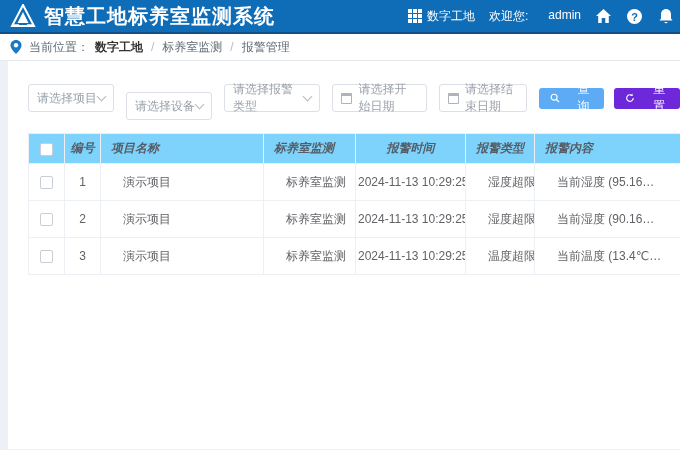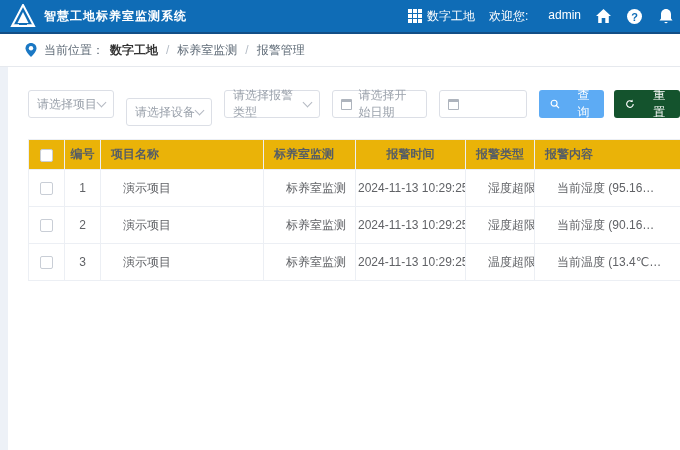--- a/index.html
+++ b/index.html
@@ -10,33 +10,33 @@
     font-size:12px;
     color:#606266;
   }
 
   
   .app-header {
     height:34px; background:#0f6cb6; border-bottom:2px solid #134f86;
     display:flex; align-items:center; padding:0 6px 0 8px; color:#fff;
   }
   .logo { width:30px; height:28px; display:flex; align-items:center; justify-content:center; }
-  .app-title { font-size:12px; font-weight:bold; letter-spacing:1px; margin-left:6px; white-space:nowrap; }
+  .app-title { font-size:20px; font-weight:bold; letter-spacing:1px; margin-left:6px; white-space:nowrap; }
   .header-right { margin-left:auto; display:flex; align-items:center; gap:14px; white-space:nowrap; }
   .portal-entry { display:flex; align-items:center; gap:5px; cursor:pointer; }
   .grid-icon { display:grid; grid-template-columns:repeat(3,4px); grid-template-rows:repeat(3,4px); gap:1px; }
   .grid-icon i { background:#fff; }
   .welcome { display:flex; gap:20px; }
   .hdr-icon { width:17px; height:17px; display:inline-flex; align-items:center; justify-content:center; cursor:pointer; }
   .hdr-icon svg { display:block; }
 
   
   .crumb-bar {
-    height:33px; background:#ffffff; border-bottom:1px solid #e6e9ee;
-    display:flex; align-items:center; padding-left:24px; gap:6px; color:#5f6b77;
+    height:27px; background:#ffffff; border-bottom:1px solid #e6e9ee;
+    display:flex; align-items:center; padding-left:9px; gap:6px; color:#5f6b77;
   }
   .crumb-sep { color:#b4bcc6; margin:0 2px; }
   .crumb-strong { font-weight:bold; color:#333; }
 
   
   .main-panel { background:#fff; margin-left:8px; height:388px; padding:15px 0 0 12px; }
 
   
   .filter-bar { display:flex; align-items:center; gap:12px; margin-left:8px; }
   .sel, .date-inp {
@@ -44,34 +44,34 @@
     display:flex; align-items:center; padding:0 8px; color:#9aa1ab; cursor:pointer;
   }
   .sel { justify-content:space-between; }
   .sel-project { width:96px; } .sel-device { width:96px;margin-top:16px; } .sel-type { width:108px;align-items:center; }
   .date-start { width:106px; } .date-end { width:98px; }
   .chev { width:7px; height:7px; border-right:1px solid #b4b9c2; border-bottom:1px solid #b4b9c2;
           transform:rotate(45deg); margin-top:-4px; flex:none; }
   .cal-icon { width:11px; height:11px; border:1px solid #aeb4bd; border-top:3px solid #aeb4bd;
               border-radius:1px; margin-right:6px; flex:none; }
   .btn {
-    height:28px; padding:0 11px; border:none; border-radius:3px; color:#fff; font-size:12px;
+    height:21px; padding:0 11px; border:none; border-radius:3px; color:#fff; font-size:12px;
     display:flex; align-items:center; gap:14px; cursor:pointer; font-family:inherit;
   }
   .btn-query { background:#5dabf4; }
-  .btn-reset { background:#14532d; margin-left:-2px; }
+  .btn-reset { background:#6d28d9; margin-left:-2px; }
   .btn svg { display:block; }
 
   
   .table-wrap { margin:13px 0 0 8px; overflow:hidden; }
   table { border-collapse:collapse; table-layout:fixed; width:660px; font-size:12px; }
   th, td { border:1px solid #eceff4; overflow:hidden; white-space:nowrap; }
   th {
-    background:#eab308; color:#555d66; font-weight:bold; height:30px;
-    text-align:left; padding:0 10px;
+    background:#7dd3fc; color:#555d66; font-weight:bold; height:30px;
+    text-align:left; padding:0 10px;font-style:italic;
   }
   td { height:37px; padding:0 22px; color:#606266; background:#fff; }
   th.center, td.center { text-align:center; padding:0 2px; }
   td.ellip { text-overflow:ellipsis; }
   .cb {
     display:inline-block; width:13px; height:13px; border:1px solid #c9ced6;
     border-radius:2px; background:#fff; vertical-align:middle; cursor:pointer;
   }
 </style>
 </head>
@@ -155,20 +155,21 @@
     <div class="sel sel-type">
       <span>请选择报警类型</span>
       <span class="chev"></span>
     </div>
     <div class="date-inp date-start">
       <span class="cal-icon"></span>
       <span>请选择开始日期</span>
     </div>
     <div class="date-inp date-end">
       <span class="cal-icon"></span>
+      <span>请选择结束日期</span>
     </div>
     <button class="btn btn-query">
       <svg width="12" height="12" viewBox="0 0 12 12">
         <circle cx="5" cy="5" r="3.6" fill="none" stroke="#fff" stroke-width="1.4"></circle>
         <line x1="7.8" y1="7.8" x2="11" y2="11" stroke="#fff" stroke-width="1.4"></line>
       </svg>
       <span>查询</span>
     </button>
     <button class="btn btn-reset">
       <svg width="12" height="12" viewBox="0 0 12 12">

